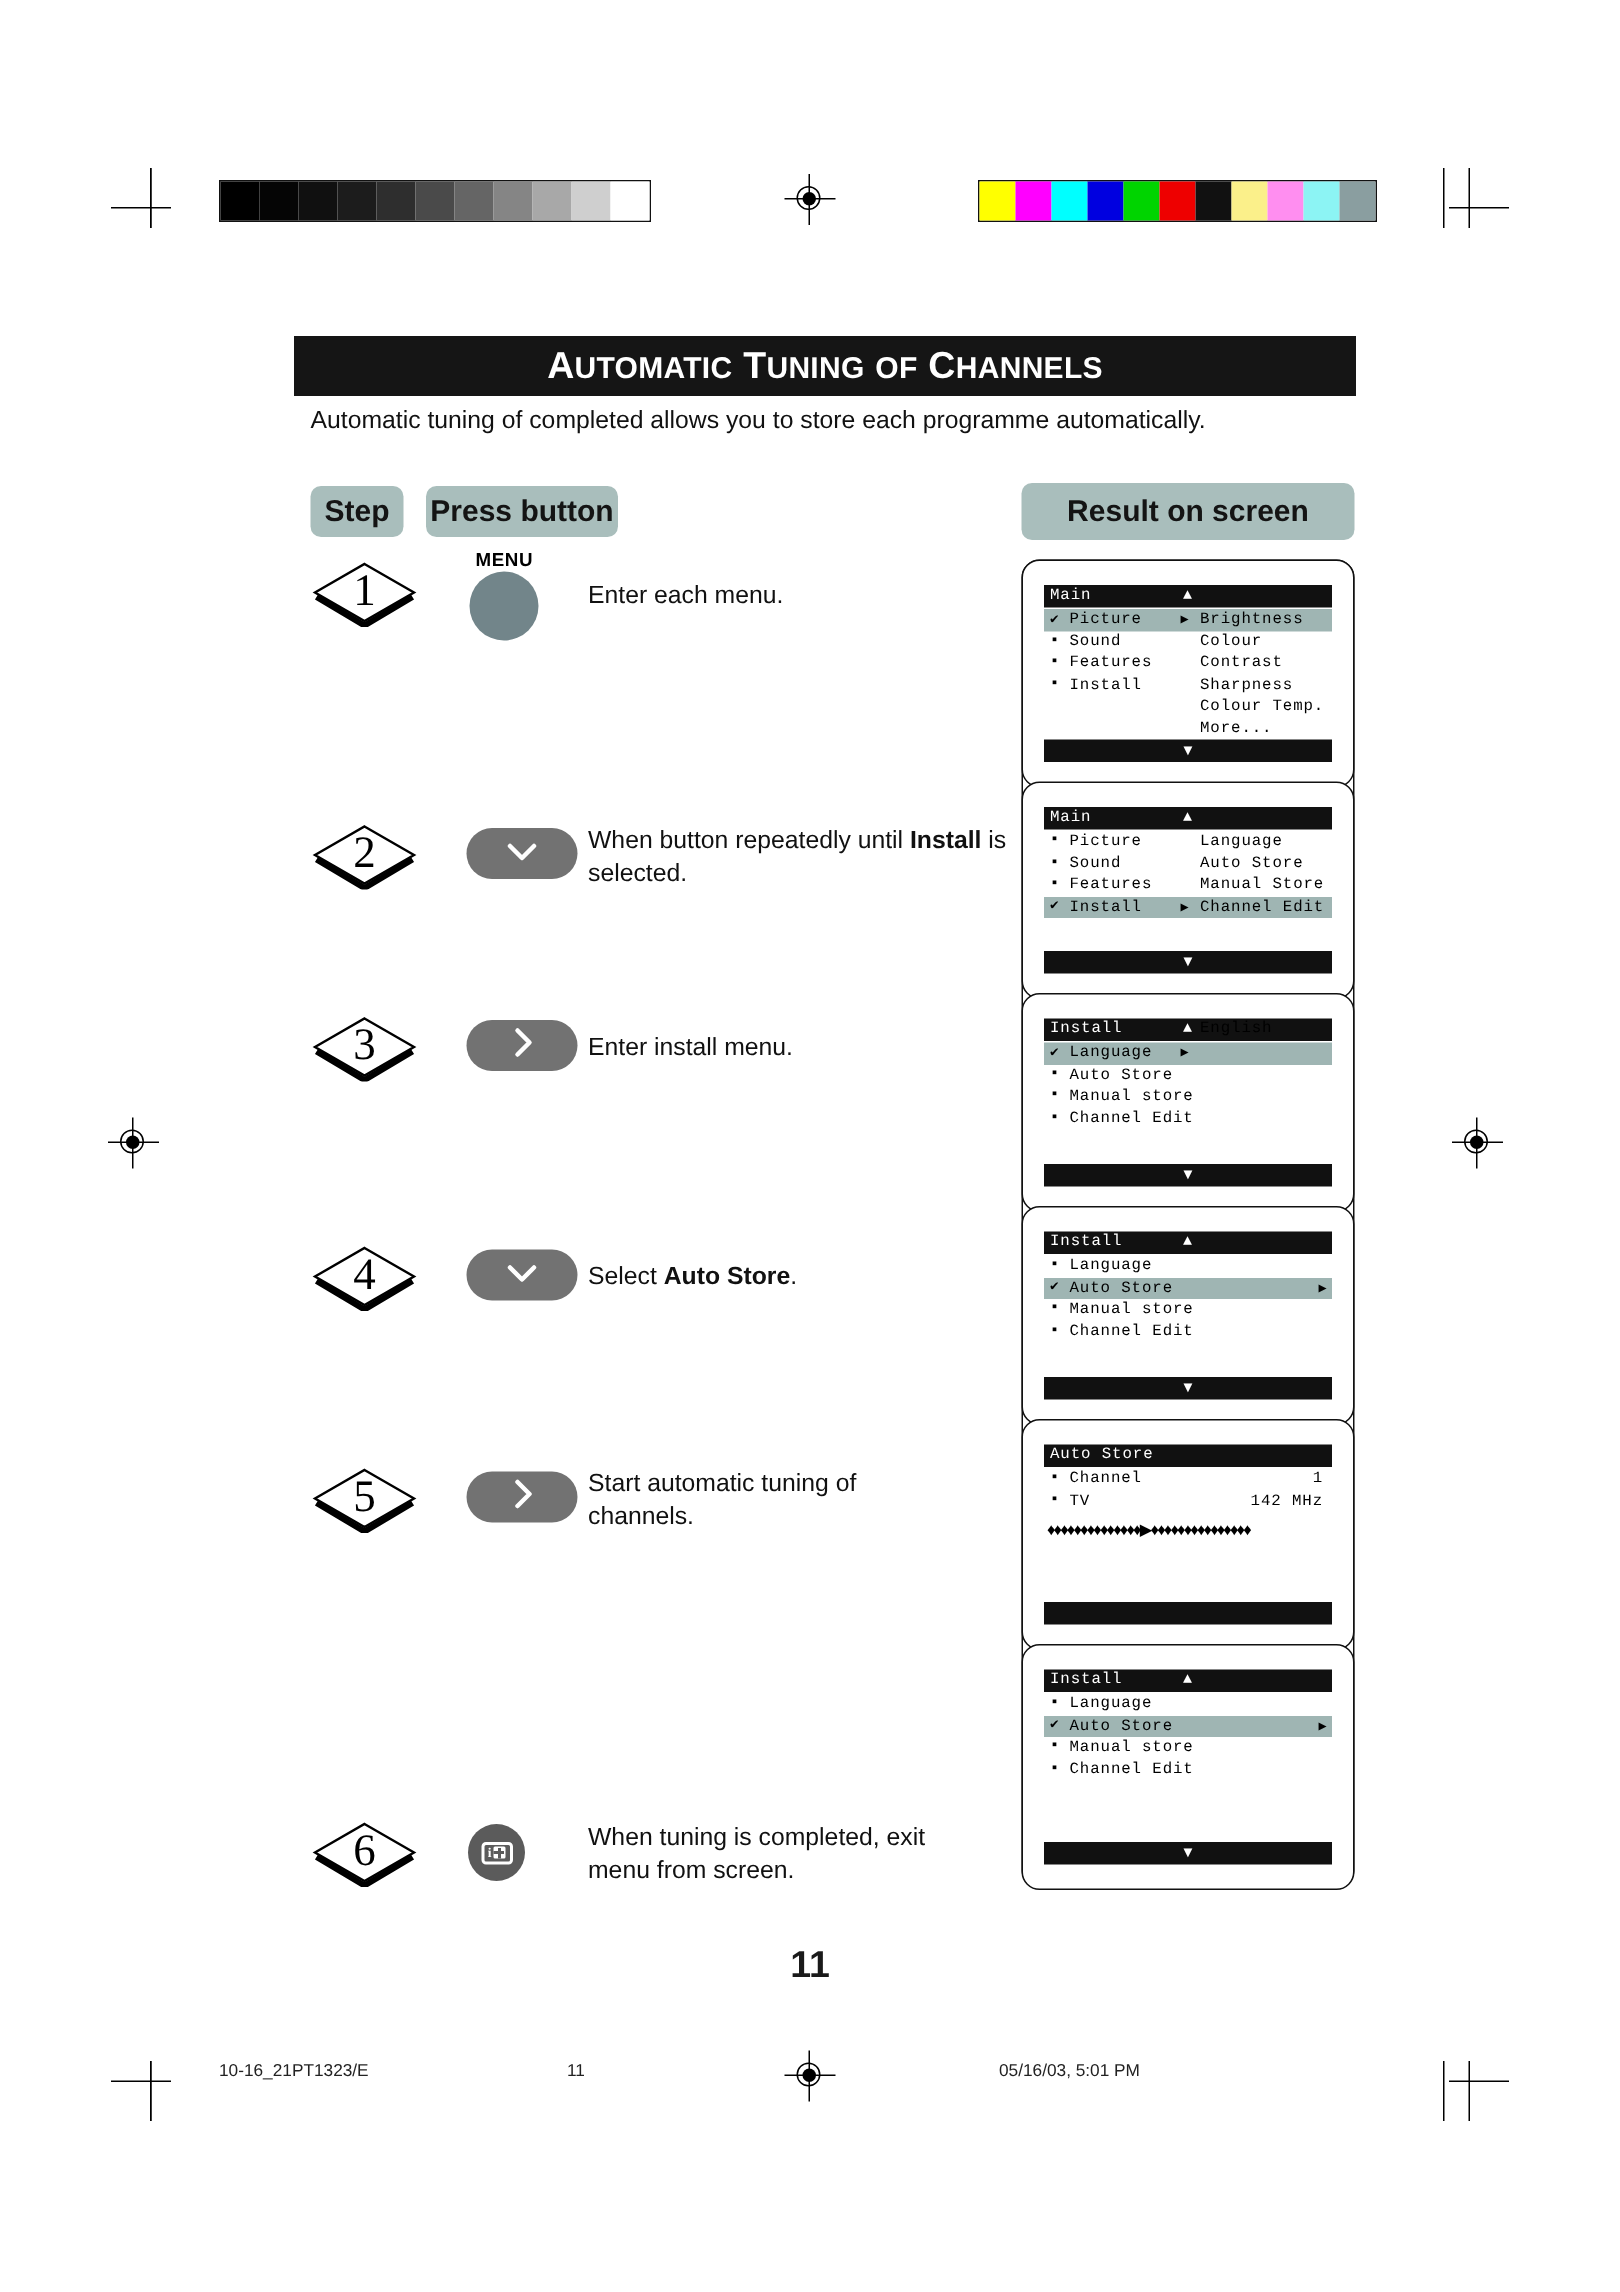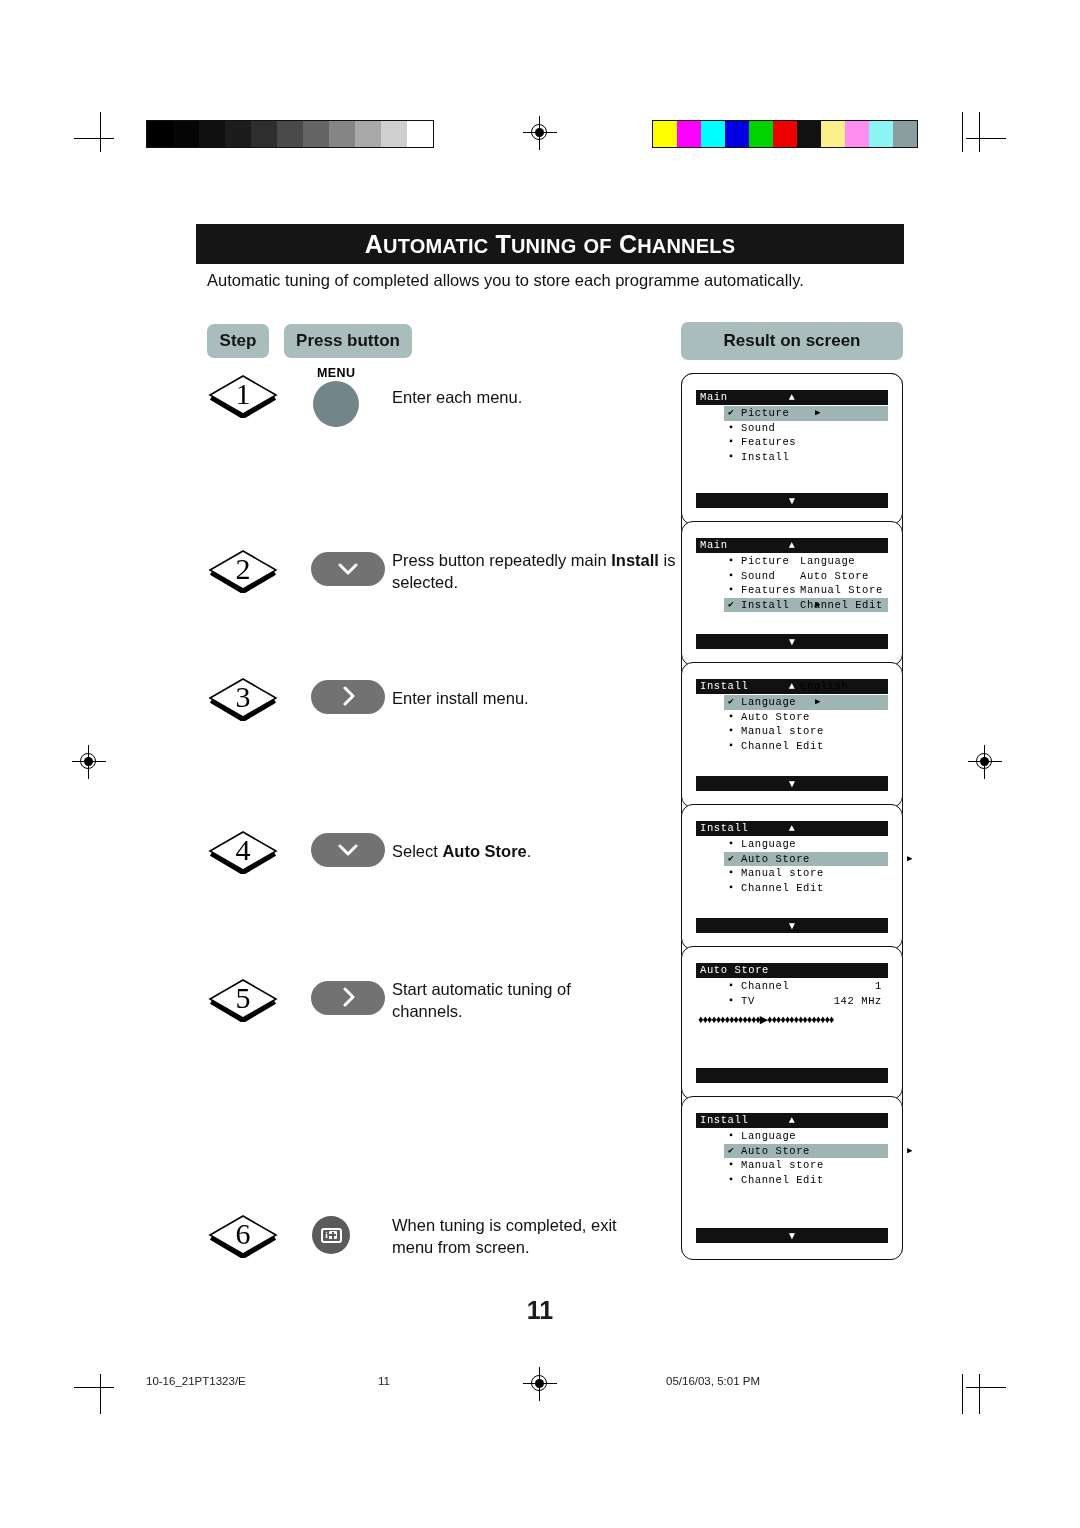--- a/index.html
+++ b/index.html
@@ -61,21 +61,21 @@
   .intro {
     position: absolute; left: 207px; top: 271px; width: 700px;
     font-size: 16.5px; color: #111;
   }
 
   .tab {
     position: absolute;
     background: #a9bebc;
     border-radius: 7px;
     display: flex; align-items: center; justify-content: center;
-    font-weight: bold; font-size: 17px; color: #141414;
+    font-weight: bold; font-size: 20px; color: #141414;
   }
   #tab-step      { left: 207px; top: 324px; width: 62px;  height: 34px; }
   #tab-press     { left: 284px; top: 324px; width: 128px; height: 34px; }
   #tab-result    { left: 681px; top: 322px; width: 222px; height: 38px; }
 
   
   .step-row { position: absolute; left: 207px; width: 470px; }
   .diamond {
     position: absolute; left: 0; top: 0; width: 72px; height: 46px;
   }
@@ -151,21 +151,21 @@
   .osd-head {
     background: #111; color: #fff; height: 15px; line-height: 15px;
     display: flex; position: relative; padding-left: 4px;
   }
   .osd-head .up {
     position: absolute; left: 0; right: 0; text-align: center; font-size: 10px;
   }
   .osd-body { margin-top: 1px; }
   .osd-row {
     height: 14.5px; line-height: 14.5px; display: flex; align-items: center;
-    position: relative; padding-left: 4px; margin-left: 28px;
+    position: relative; padding-left: 4px;
   }
   .osd-row.hl { background: #9fb5b3; }
   .osd-row .mk { width: 13px; display: inline-block; font-size: 10px; }
   .osd-row .mk.sq::before { content: "\25AA"; }
   .osd-row .mk.tick::before { content: "\2714"; font-size: 9.5px; }
   .osd-row .lbl { flex: 0 0 auto; }
   .osd-row .arrow { margin-left: 7px; font-size: 9px; }
   .osd-col2 {
     position: absolute; left: 104px; top: 0;
   }
@@ -309,21 +309,21 @@
     <div class="num">2</div>
   </div>
   <div class="btn-round" style="left:104px;top:5px;width:74px;height:34px;">
     <span class="glyph">
       <svg width="20" height="13" viewBox="0 0 20 13">
           <polyline points="2,2 10,10 18,2" fill="none" stroke="#fff" stroke-width="3" stroke-linecap="round" stroke-linejoin="round"></polyline>
         </svg>
     </span>
   </div>
   <div class="step-text" style="left:185px;top:2px;width:310px;">
-    <span>Press button repeatedly main </span><b>Install</b><span> is selected.</span>
+    <span>When button repeatedly until </span><b>Install</b><span> is selected.</span>
   </div>
 </div>
 
 <div class="step-row" style="top:675px;">
   <div class="diamond">
     <svg width="72" height="46" viewBox="0 0 72 46" aria-hidden="true">
       <polygon points="36,4 69,23 36,42 3,23" fill="none" stroke="#000" stroke-width="1.6"></polygon>
       <polyline points="4,26 36,45 68,26" fill="none" stroke="#000" stroke-width="4"></polyline>
     </svg>
     <div class="num">3</div>
@@ -418,20 +418,28 @@
             <span class="lbl">Sound</span>
           </div>
           <div class="osd-row">
             <span class="mk sq"></span>
             <span class="lbl">Features</span>
           </div>
           <div class="osd-row">
             <span class="mk sq"></span>
             <span class="lbl">Install</span>
           </div>
+        </div>
+        <div class="osd-col2" style="top: 16px;">
+          <div class="c2row">Brightness</div>
+          <div class="c2row">Colour</div>
+          <div class="c2row">Contrast</div>
+          <div class="c2row">Sharpness</div>
+          <div class="c2row">Colour Temp.</div>
+          <div class="c2row">More...</div>
         </div>
       </div>
       <div class="osd-foot" style="bottom: 16px;"><span>▼</span></div>
     </div>
     <div class="tv" style="top: 521px; height: 145px;">
       <div class="osd">
         <div class="osd-head">
           <span>Main</span>
           <span class="up">▲</span>
         </div>

